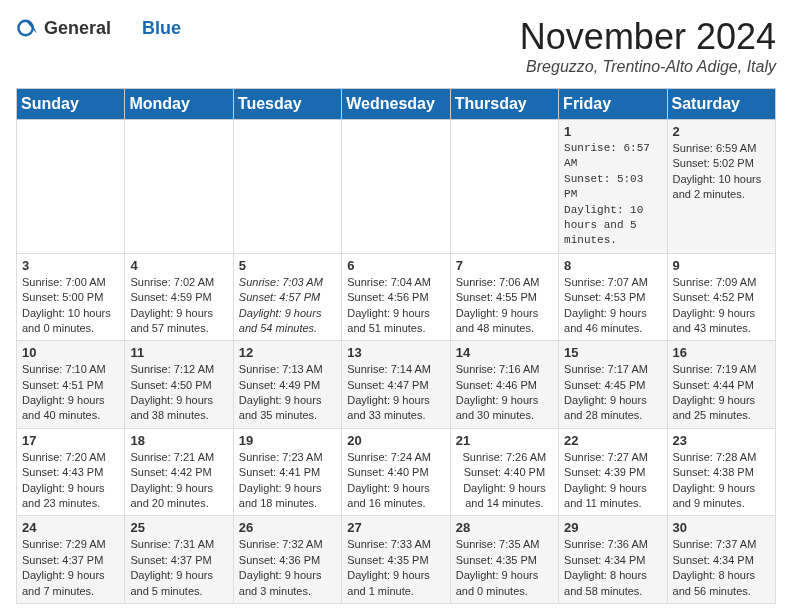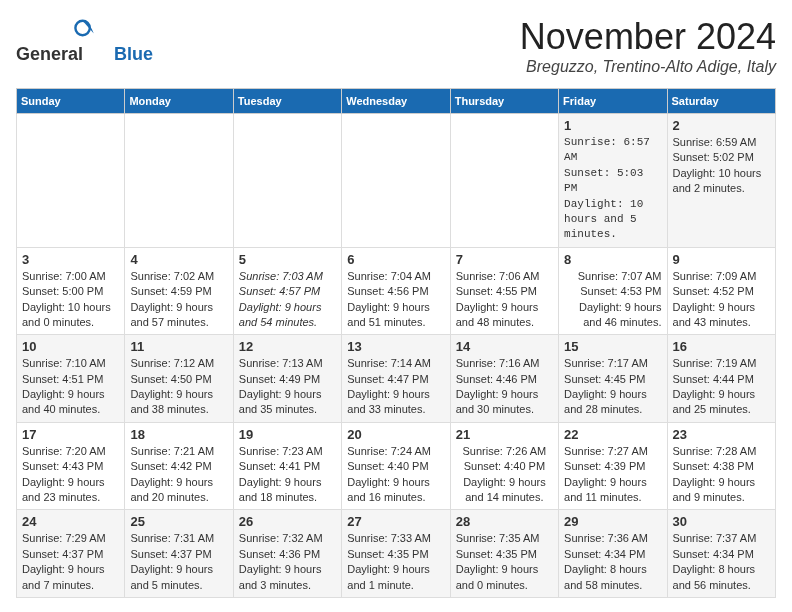--- a/index.html
+++ b/index.html
@@ -13,21 +13,20 @@
     .header-area {
       display: flex;
       justify-content: space-between;
       align-items: flex-start;
       margin-bottom: 12px;
     }
     .logo {
       display: flex;
       align-items: center;
       gap: 4px;
-      flex-direction: column;
     }
     .logo-text-general {
       font-size: 18px;
       font-weight: bold;
       color: #333;
     }
     .logo-text-blue {
       font-size: 18px;
       font-weight: bold;
       color: #1a6ab1;
@@ -51,21 +50,21 @@
       font-style: italic;
     }
     table {
       width: 100%;
       border-collapse: collapse;
       table-layout: fixed;
     }
     thead tr th {
       background-color: #1a6ab1;
       color: #fff;
-      font-size: 11px;
+      font-size: 16px;
       font-weight: bold;
       padding: 6px 4px;
       text-align: left;
       border: 1px solid #ccc;
     }
     tbody tr td {
       vertical-align: top;
       padding: 4px 5px;
       border: 1px solid #ddd;
       font-size: 11px;
@@ -173,21 +172,21 @@
 Daylight: 9 hours and 51 minutes.</div>
         </td>
         <td>
           <span class="day-number">7</span>
           <div class="cell-info" style="white-space: pre-line;">Sunrise: 7:06 AM
 Sunset: 4:55 PM
 Daylight: 9 hours and 48 minutes.</div>
         </td>
         <td>
           <span class="day-number">8</span>
-          <div class="cell-info" style="white-space: pre-line; text-align: right;">Sunrise: 7:07 AM
+          <div class="cell-info" style="white-space: pre-line;">Sunrise: 7:07 AM
 Sunset: 4:53 PM
 Daylight: 9 hours and 46 minutes.</div>
         </td>
         <td>
           <span class="day-number">9</span>
           <div class="cell-info" style="white-space: pre-line;">Sunrise: 7:09 AM
 Sunset: 4:52 PM
 Daylight: 9 hours and 43 minutes.</div>
         </td>
       </tr>

